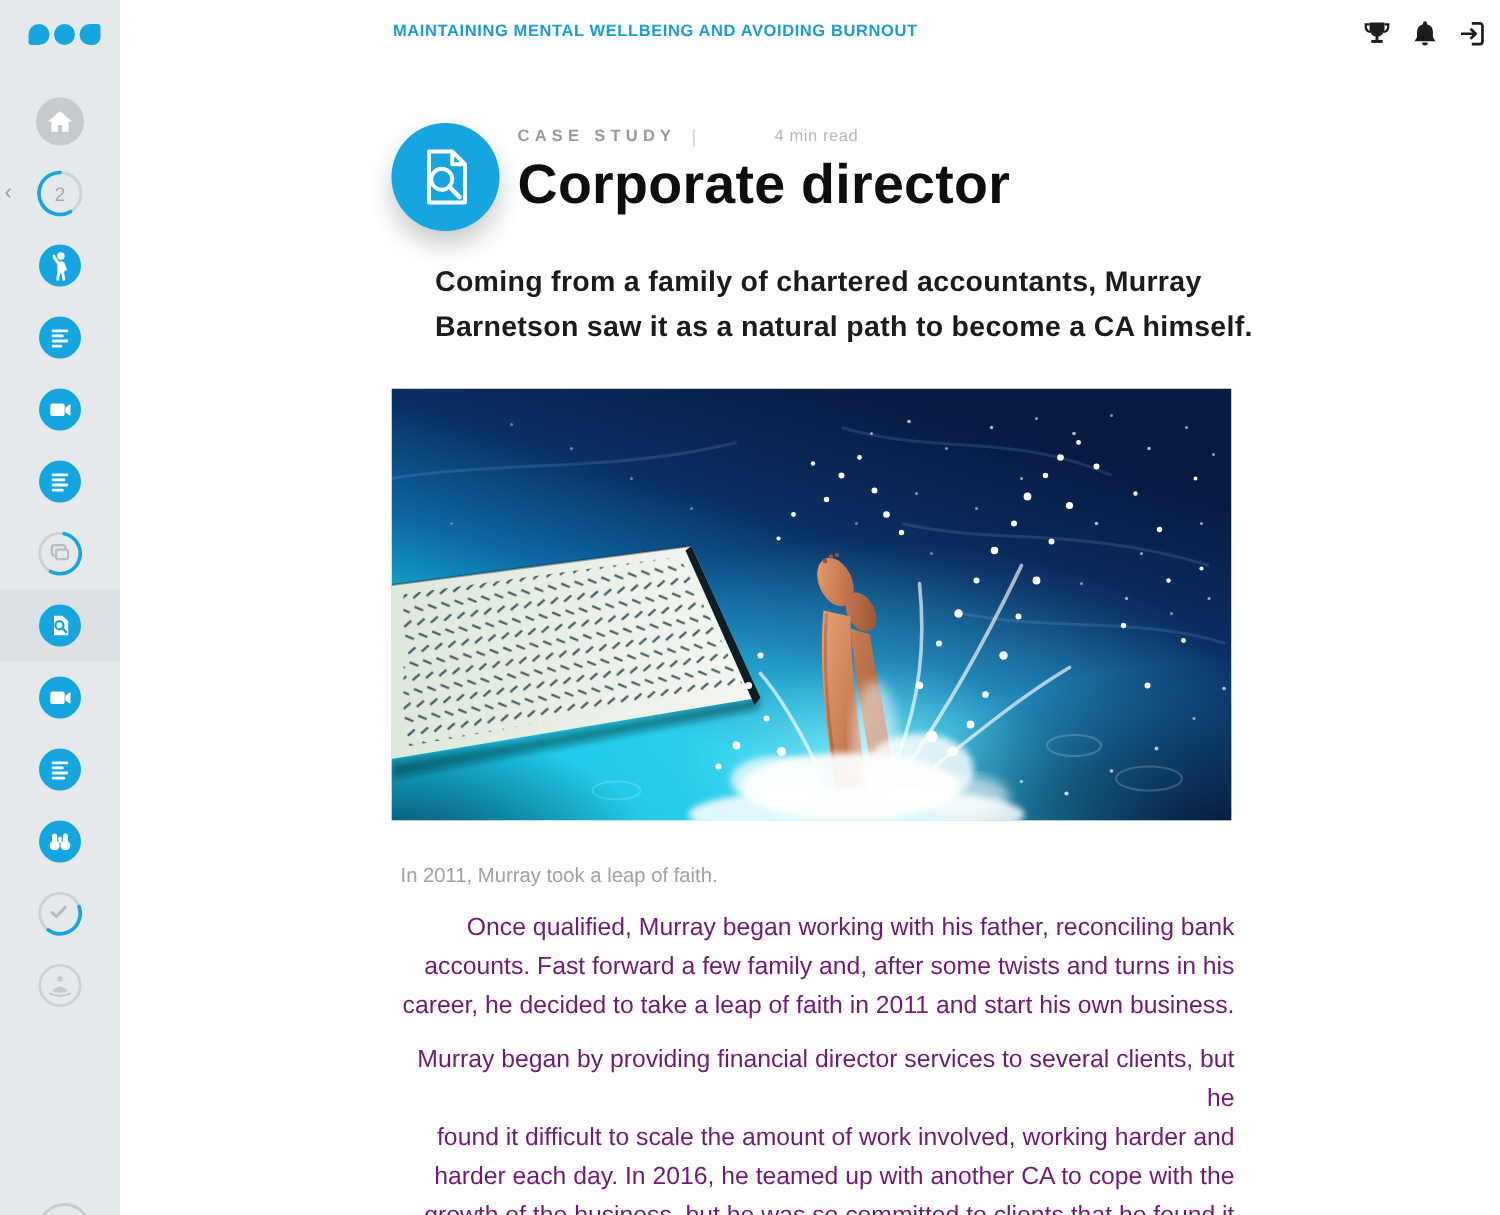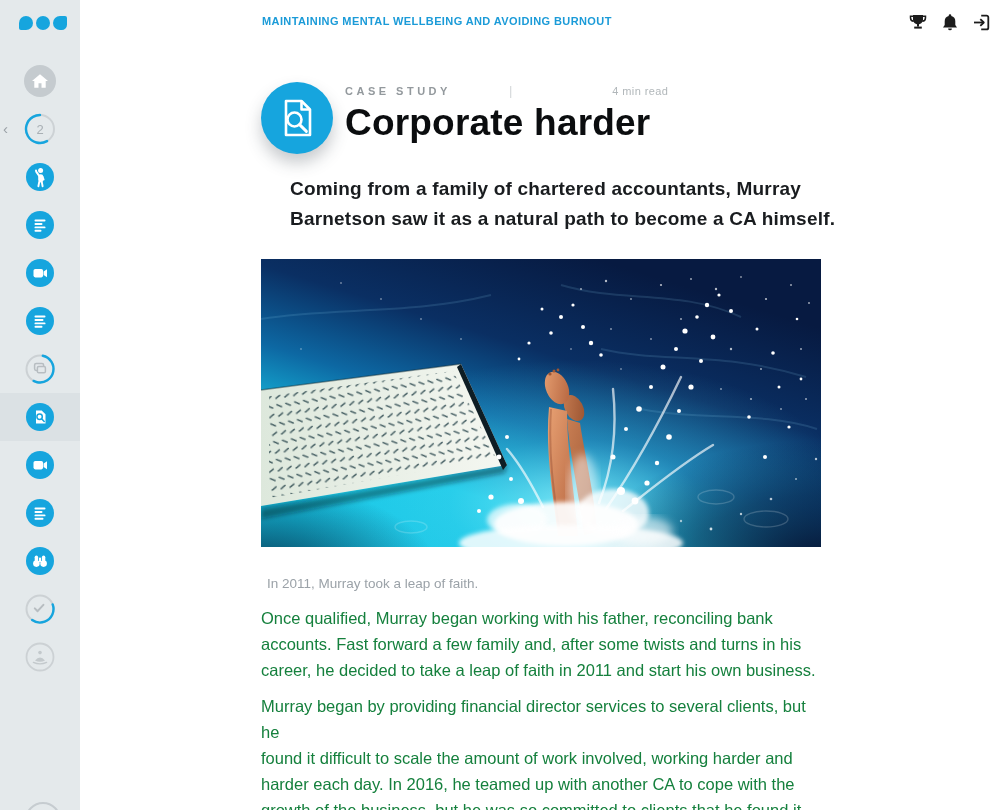--- a/index.html
+++ b/index.html
@@ -24,31 +24,31 @@
   
   .main { position:absolute; left:80px; top:0; width:920px; height:810px; background:#fff; }
   .course-title { position:absolute; left:182px; top:15px; font-size:11px; font-weight:bold; letter-spacing:.4px; color:#1b9bd8; }
   .topbar-icons { position:absolute; right:9px; top:12px; display:flex; align-items:center; gap:13px; }
   .topbar-icons svg { display:block; cursor:pointer; }
 
   .article { position:absolute; left:181px; top:0; width:560px; height:810px; }
   .article-head { position:absolute; left:0; top:82px; display:flex; }
   .badge { width:72px; height:72px; border-radius:50%; background:#16a5de; display:flex; align-items:center; justify-content:center; box-shadow:0 9px 16px rgba(55,65,75,.28); flex:0 0 72px; }
   .head-text { margin-left:12px; padding-top:1px; }
-  .kicker-row { display:flex; align-items:center; font-size:11px;gap:48px; }
+  .kicker-row { display:flex; align-items:center; font-size:11px; }
   .kicker { color:#93999d; letter-spacing:3.5px; font-weight:bold; }
   .kicker-divider { color:#d3d7d9; margin:0 8px 0 10px; font-size:13px; }
   .read-time { color:#b1b7ba; letter-spacing:.4px;margin-left:44px; }
   .title { font-size:37px; font-weight:bold; color:#0b0d0f; letter-spacing:.2px; margin-top:4px; }
 
   .lead { position:absolute; left:0; top:174px; width:560px; font-size:19px; font-weight:bold; color:#191c1f; line-height:30px; letter-spacing:.2px;margin-left:29px; }
   .hero { position:absolute; left:0; top:259px; width:560px; }
   .hero svg.photo { display:block; width:560px; height:288px; }
   .caption { margin-top:29px; padding-left:6px; font-size:13.5px; color:#9ba2a8; }
-  .body-p { position:absolute; left:0; width:562px; font-size:16.5px; color:#15803d; line-height:26px; }
+  .body-p { position:absolute; left:0; width:562px; font-size:16.5px; color:#701a75; line-height:26px;text-align:right; }
   .p1 { top:605px; } .p2 { top:693px; }
 </style>
 </head>
 <body>
 
 <div class="app">
 
   <aside class="sidebar">
     <div class="logo">
       <span class="dot d1"></span>
@@ -233,21 +233,21 @@
             <circle cx="33.5" cy="37.5" r="7" fill="none" stroke="#fff" stroke-width="2.6"></circle>
             <path d="M38.6 42.6 L45.4 49.4" stroke="#fff" stroke-width="2.9" stroke-linecap="round"></path>
           </svg>
         </div>
         <div class="head-text">
           <div class="kicker-row">
             <span class="kicker">CASE STUDY</span>
             <span class="kicker-divider">|</span>
             <span class="read-time">4 min read</span>
           </div>
-          <h1 class="title">Corporate harder</h1>
+          <h1 class="title">Corporate director</h1>
         </div>
       </div>
 
       <div class="lead">
         <div>Coming from a family of chartered accountants, Murray</div>
         <div>Barnetson saw it as a natural path to become a CA himself.</div>
       </div>
 
       <figure class="hero">
         <svg class="photo" viewBox="0 0 560 288" preserveAspectRatio="none">

